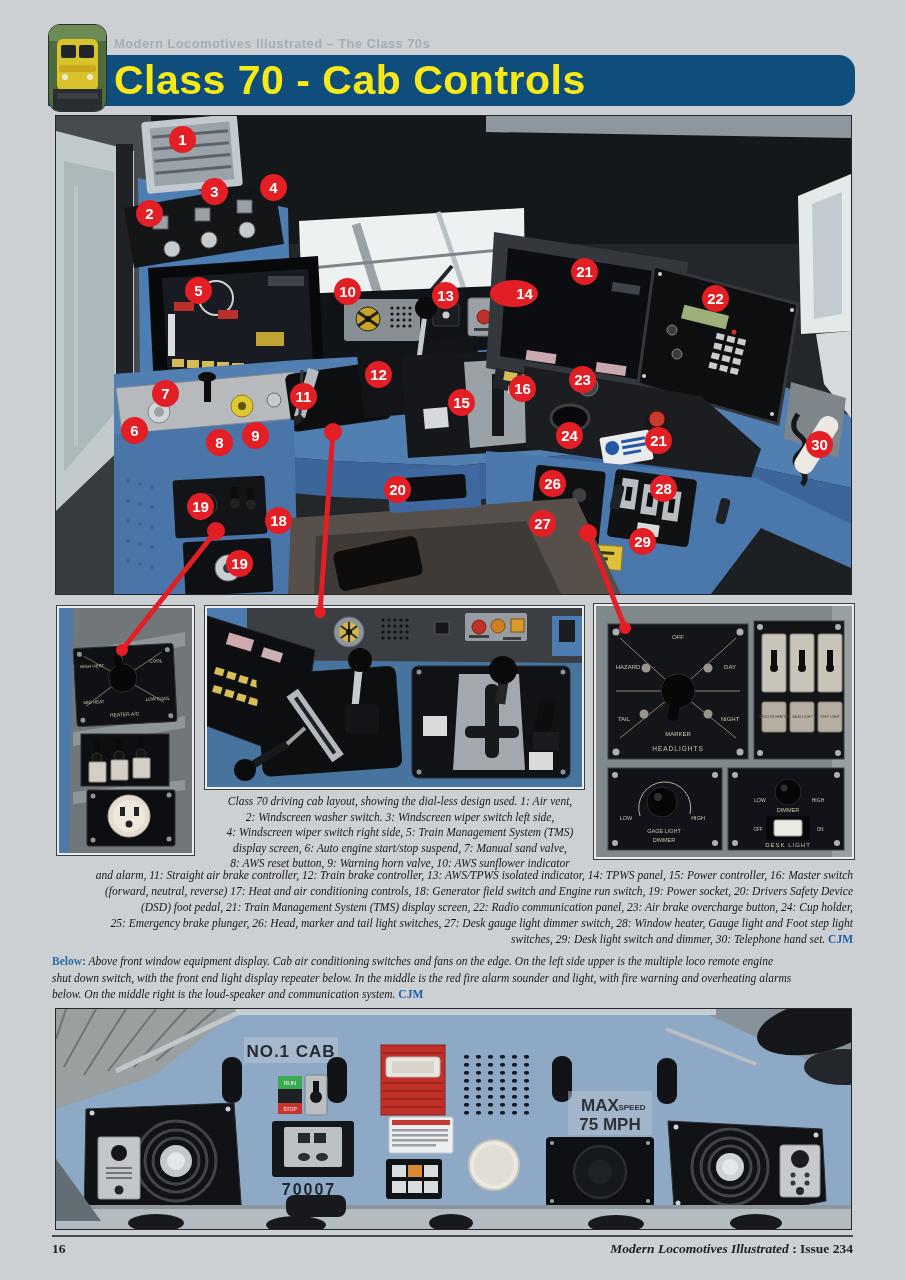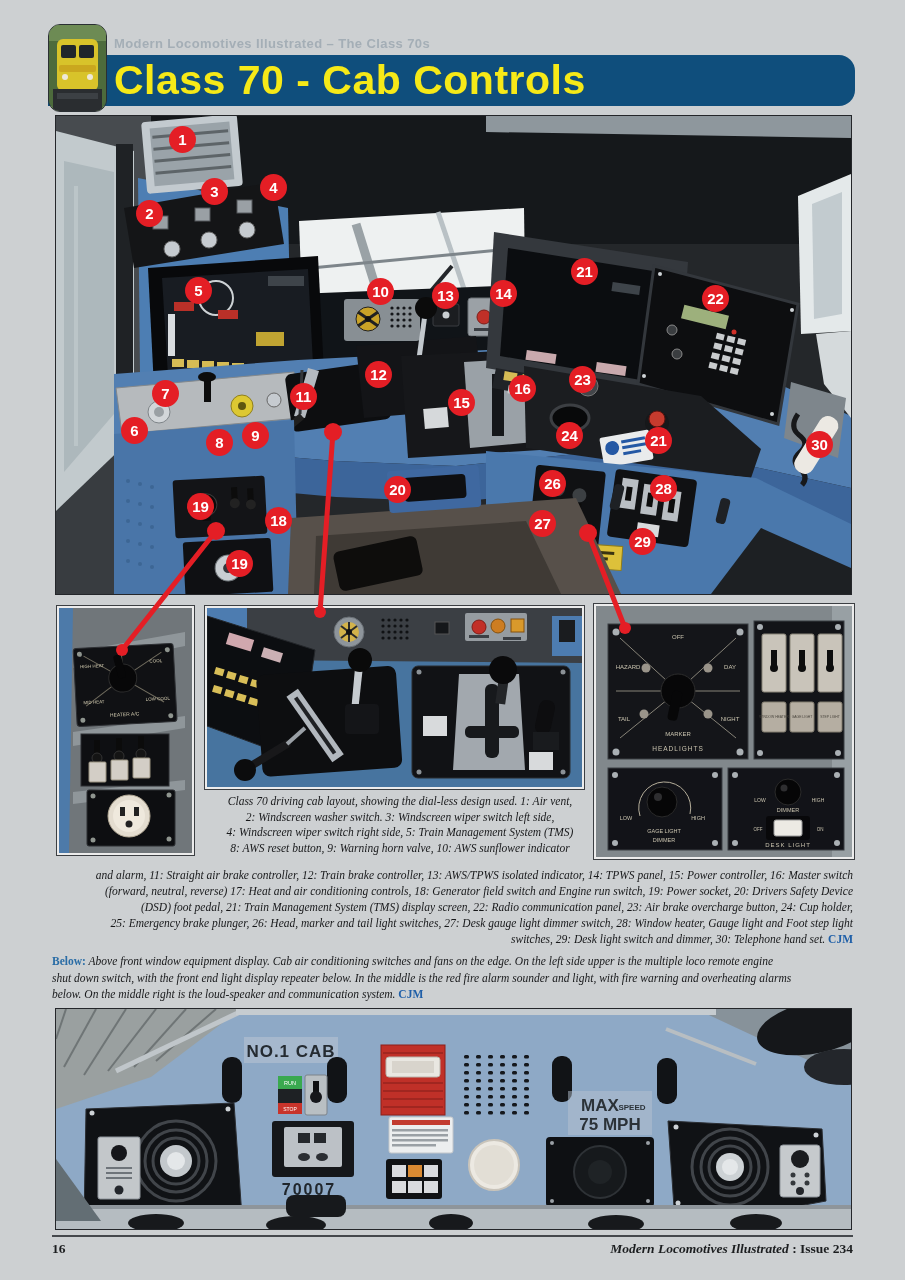--- a/index.html
+++ b/index.html
@@ -368,25 +368,25 @@
   <div style="position:absolute;left:0;top:0;width:795px;height:478px;">
       <div class="marker" style="left: 113px; top: 10px; background: rgb(228, 30, 37);">1</div>
       <div class="marker" style="left: 80px; top: 84px; background: rgb(228, 30, 37);">2</div>
       <div class="marker" style="left: 145px; top: 62px; background: rgb(228, 30, 37);">3</div>
       <div class="marker" style="left: 204px; top: 58px; background: rgb(228, 30, 37);">4</div>
       <div class="marker" style="left: 129px; top: 161px; background: rgb(228, 30, 37);">5</div>
       <div class="marker" style="left: 65px; top: 301px; background: rgb(228, 30, 37);">6</div>
       <div class="marker" style="left: 96px; top: 264px; background: rgb(228, 30, 37);">7</div>
       <div class="marker" style="left: 150px; top: 313px; background: rgb(228, 30, 37);">8</div>
       <div class="marker" style="left: 186px; top: 306px; background: rgb(228, 30, 37);">9</div>
-      <div class="marker" style="left: 278px; top: 162px; background: rgb(228, 30, 37); margin-left: 33px;">10</div>
+      <div class="marker" style="left: 278px; top: 162px; background: rgb(228, 30, 37);">10</div>
       <div class="marker" style="left: 234px; top: 267px; background: rgb(228, 30, 37);">11</div>
       <div class="marker" style="left: 309px; top: 245px; background: rgb(228, 30, 37);">12</div>
       <div class="marker" style="left: 376px; top: 166px; background: rgb(228, 30, 37);">13</div>
-      <div class="marker" style="left: 434px; top: 164px; background: rgb(228, 30, 37);">14</div>
+      <div class="marker" style="left: 434px; top: 164px; background: rgb(228, 30, 37); padding-left: 21px;">14</div>
       <div class="marker" style="left: 392px; top: 273px; background: rgb(228, 30, 37);">15</div>
       <div class="marker" style="left: 453px; top: 259px; background: rgb(228, 30, 37);">16</div>
       <div class="marker" style="left: 131px; top: 377px; background: rgb(228, 30, 37);">19</div>
       <div class="marker" style="left: 209px; top: 391px; background: rgb(228, 30, 37);">18</div>
       <div class="marker" style="left: 170px; top: 434px; background: rgb(228, 30, 37);">19</div>
       <div class="marker" style="left: 328px; top: 360px; background: rgb(228, 30, 37);">20</div>
       <div class="marker" style="left: 515px; top: 142px; background: rgb(228, 30, 37);">21</div>
       <div class="marker" style="left: 646px; top: 169px; background: rgb(228, 30, 37);">22</div>
       <div class="marker" style="left: 513px; top: 250px; background: rgb(228, 30, 37);">23</div>
       <div class="marker" style="left: 500px; top: 306px; background: rgb(228, 30, 37);">24</div>
@@ -644,20 +644,21 @@
       <circle cx="139" cy="237" r="3" fill="#aab0b4"></circle>
         <circle cx="241" cy="237" r="3" fill="#aab0b4"></circle>
     </g>
   </svg>
 </div>
 
 <div class="abs cap narrowcap">
   <div class="cap-line">Class 70 driving cab layout, showing the dial-less design used. 1: Air vent,</div>
   <div class="cap-line">2: Windscreen washer switch. 3: Windscreen wiper switch left side,</div>
   <div class="cap-line">4: Windscreen wiper switch right side,  5: Train Management System (TMS)</div>
+  <div class="cap-line">display screen, 6: Auto engine start/stop suspend, 7: Manual sand valve,</div>
   <div class="cap-line">8: AWS reset button, 9: Warning horn valve, 10: AWS sunflower indicator</div>
 </div>
 <div class="abs cap fullcap">
   <div class="cap-line">and alarm, 11: Straight air brake controller, 12: Train brake controller, 13: AWS/TPWS isolated indicator, 14: TPWS panel, 15: Power controller, 16: Master switch</div>
   <div class="cap-line">(forward, neutral, reverse) 17: Heat and air conditioning controls, 18: Generator field switch and Engine run switch, 19: Power socket, 20: Drivers Safety Device</div>
   <div class="cap-line">(DSD) foot pedal, 21: Train Management System (TMS) display screen, 22: Radio communication panel, 23: Air brake overcharge button, 24: Cup holder,</div>
   <div class="cap-line">25: Emergency brake plunger, 26: Head, marker and tail light switches, 27: Desk gauge light dimmer switch, 28: Window heater, Gauge light and Foot step light</div>
   <div class="cap-line">
     <span>switches, 29: Desk light switch and dimmer, 30: Telephone hand set.</span>
     <span class="credit">CJM</span>

